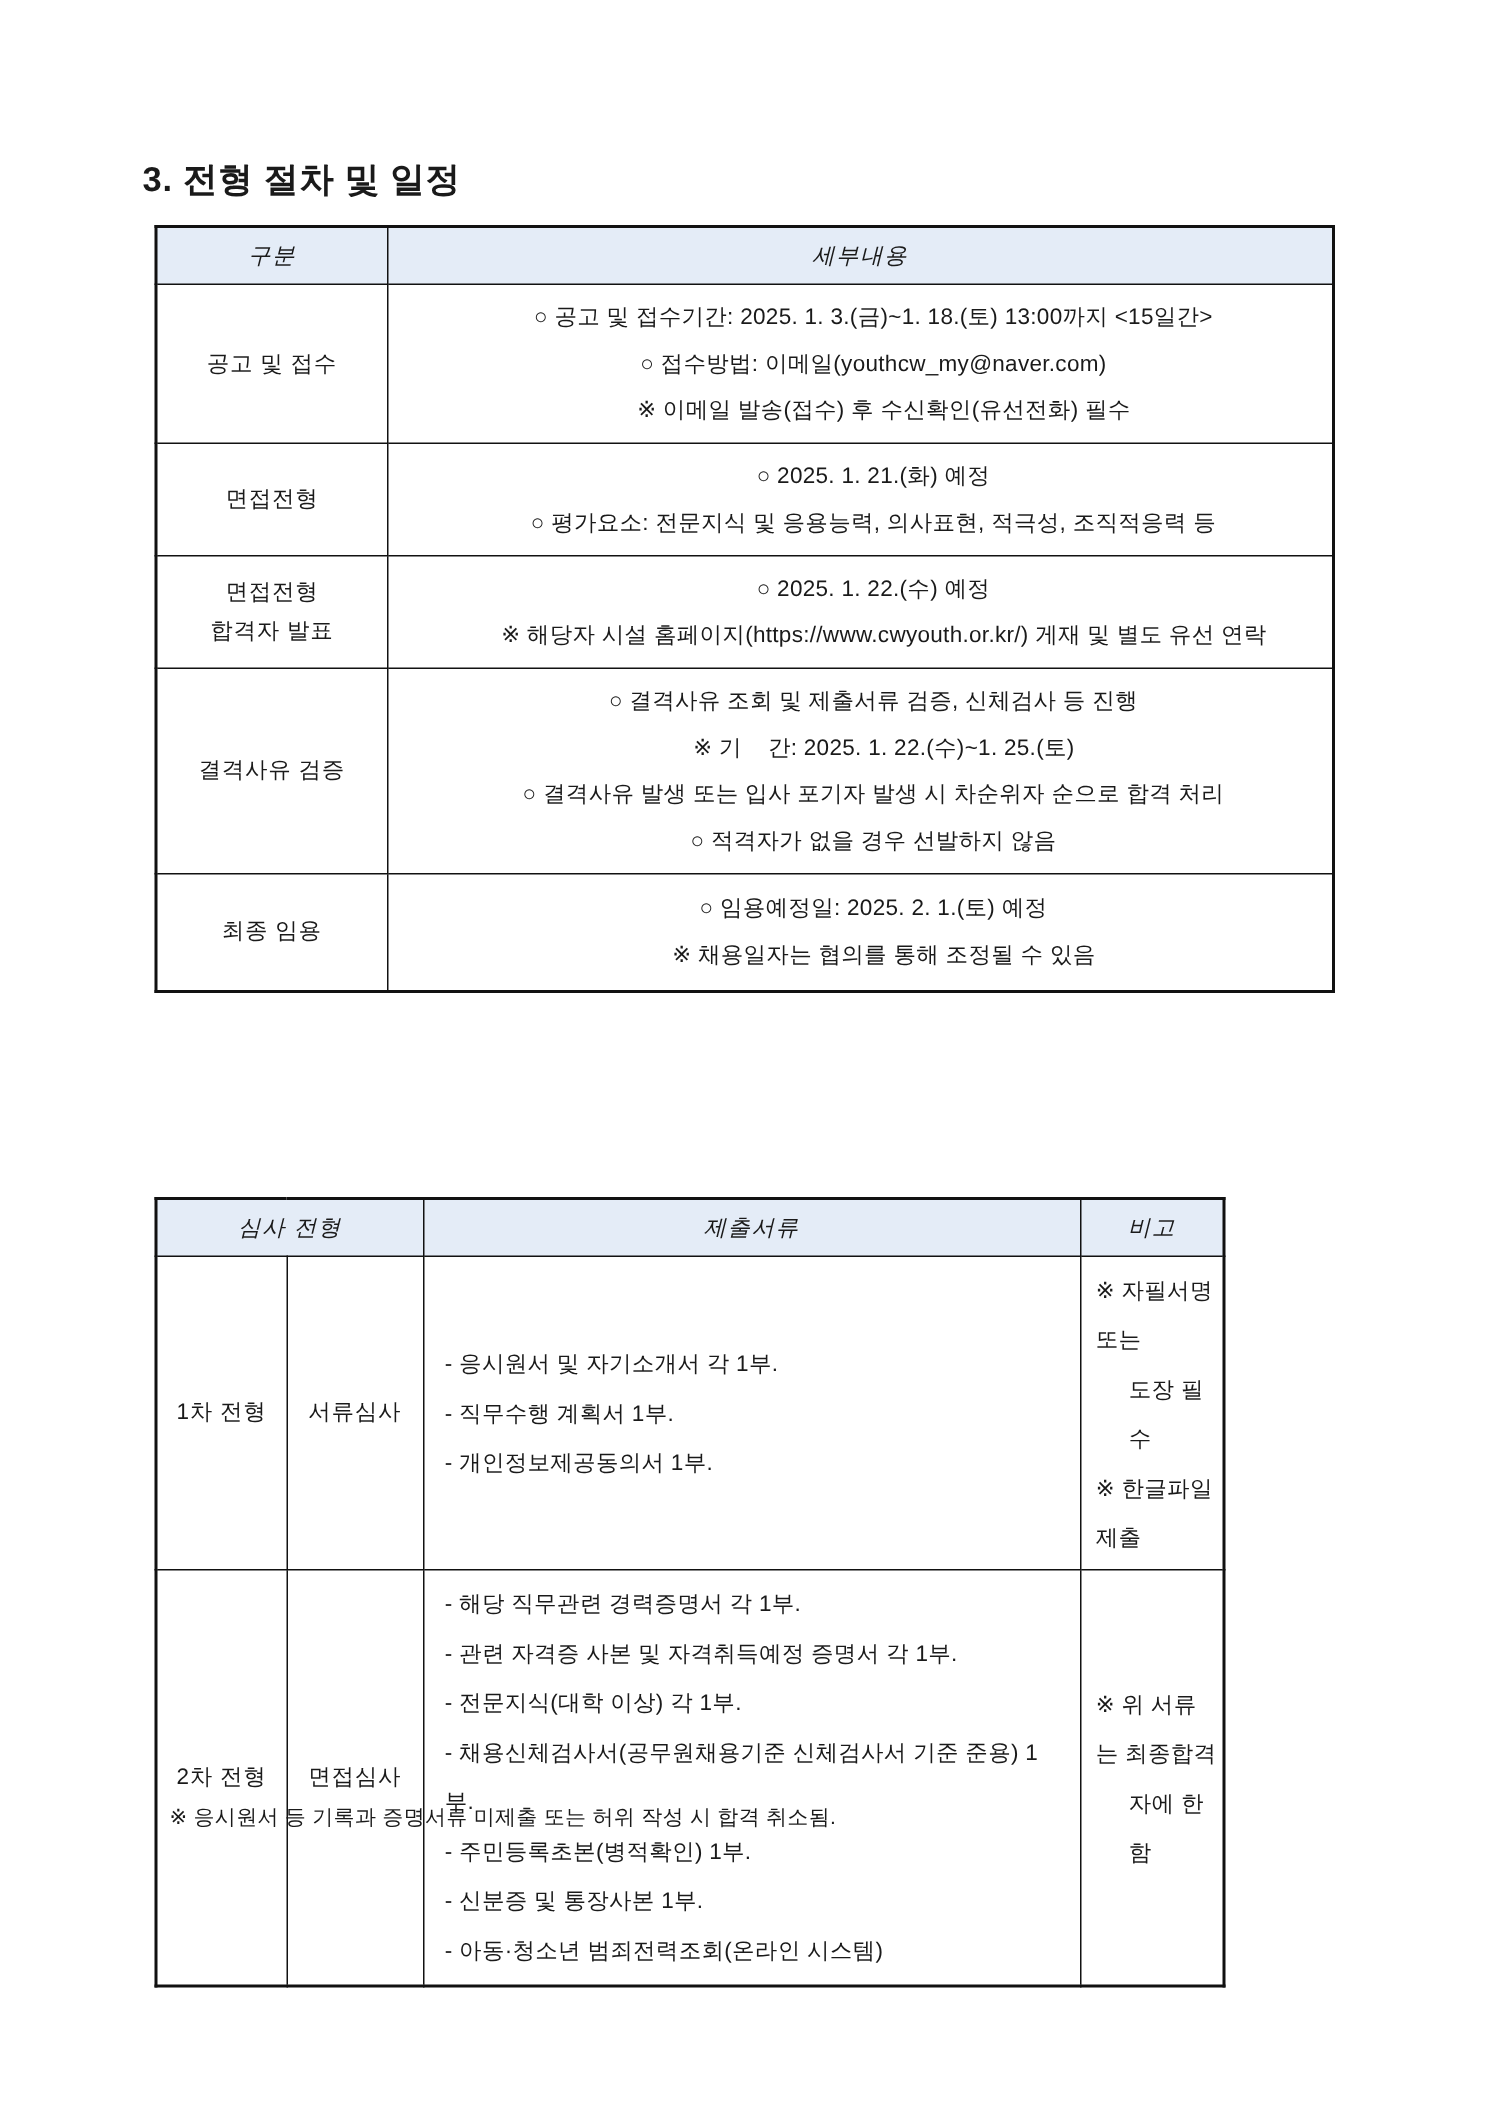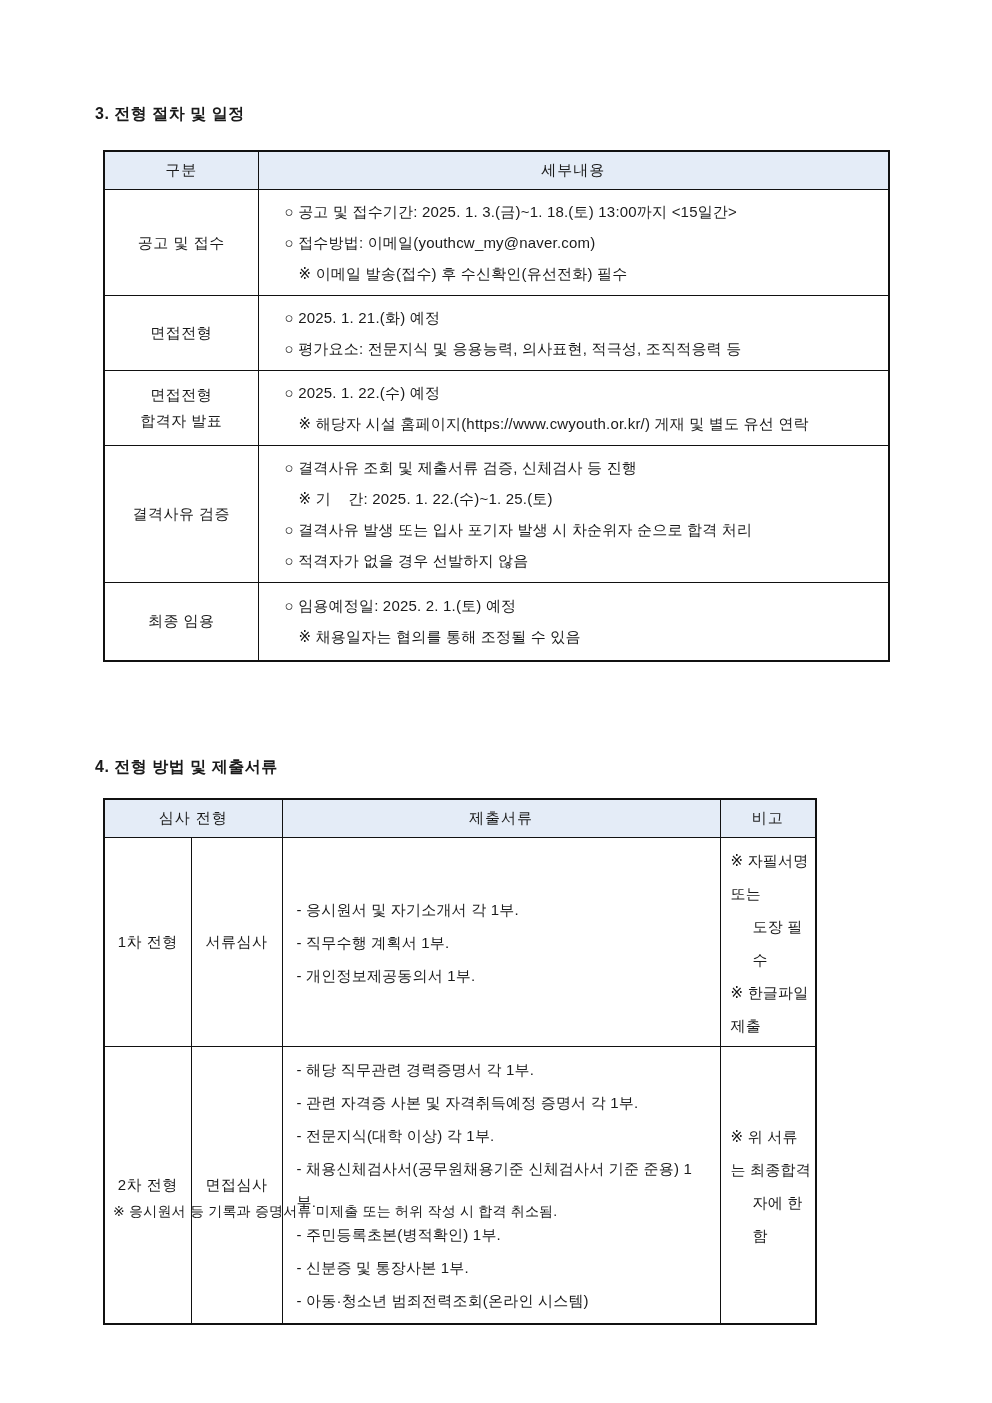--- a/index.html
+++ b/index.html
@@ -3,41 +3,41 @@
 <meta charset="utf-8">
 <style>
   html,body { margin:0; padding:0; background:#ffffff; }
   .page {
     position:relative; width:992px; height:1403px; background:#ffffff;
     font-family:"Liberation Sans","DejaVu Sans",sans-serif;
     color:#1a1a1a;
   }
   .sec-title {
     position:absolute; left:95px;
-    font-size:16px; font-weight:700; color:#1a1a1a; letter-spacing:0.5px;
+    font-size:23px; font-weight:700; color:#1a1a1a; letter-spacing:0.5px;
   }
   .sec3-title { top:104px; }
   .sec4-title { top:757px; }
 
   table.tbl {
     position:absolute; left:103px; border-collapse:collapse; table-layout:fixed;
     border:2px solid #111; font-size:15px; color:#1a1a1a;
   }
   .tbl1 { top:150px; width:787px; }
   .tbl2 { top:798px; width:714px; }
   .tbl th, .tbl td { border:1px solid #111; }
   .tbl th {
     background:#e4ecf7; font-weight:400; height:35px;
-    text-align:center; letter-spacing:1px;
+    text-align:center; letter-spacing:1px;font-style:italic;
   }
   td.label, td.stage {
     text-align:center; vertical-align:middle;
     white-space:pre-line; line-height:26px; letter-spacing:0.5px;
   }
-  td.detail { vertical-align:middle; padding:6px 8px 6px 26px; }
+  td.detail { vertical-align:middle; padding:6px 8px 6px 26px;text-align:center; }
   td.docs   { vertical-align:middle; padding:6px 8px 6px 14px; }
   td.remark { vertical-align:middle; padding:6px 4px 4px 10px; }
   .line { white-space:pre-wrap; line-height:31px; letter-spacing:0.2px; }
   .tbl2 .line { line-height:33px; }
   .line.indent  { padding-left:14px; }
   .line.indent2 { padding-left:22px; }
 
   tr.t1r1 { height:97px; }
   tr.t1r2 { height:74px; }
   tr.t1r3 { height:71px; }
@@ -104,21 +104,20 @@
     <tr class="t1r6">
       <td class="label">최종 임용</td>
       <td class="detail">
         <div class="line">○ 임용예정일: 2025. 2. 1.(토) 예정</div>
         <div class="line indent">※ 채용일자는 협의를 통해 조정될 수 있음</div>
       </td>
     </tr>
   </tbody>
     </table>
 
-  <div class="sec-title sec4-title">4. 전형 방법 및 제출서류</div>
 
   <table class="tbl tbl2">
     <colgroup>
         <col style="width:87px">
         <col style="width:91px">
         <col style="width:438px">
         <col>
       </colgroup>
     <tbody>
         <tr>

